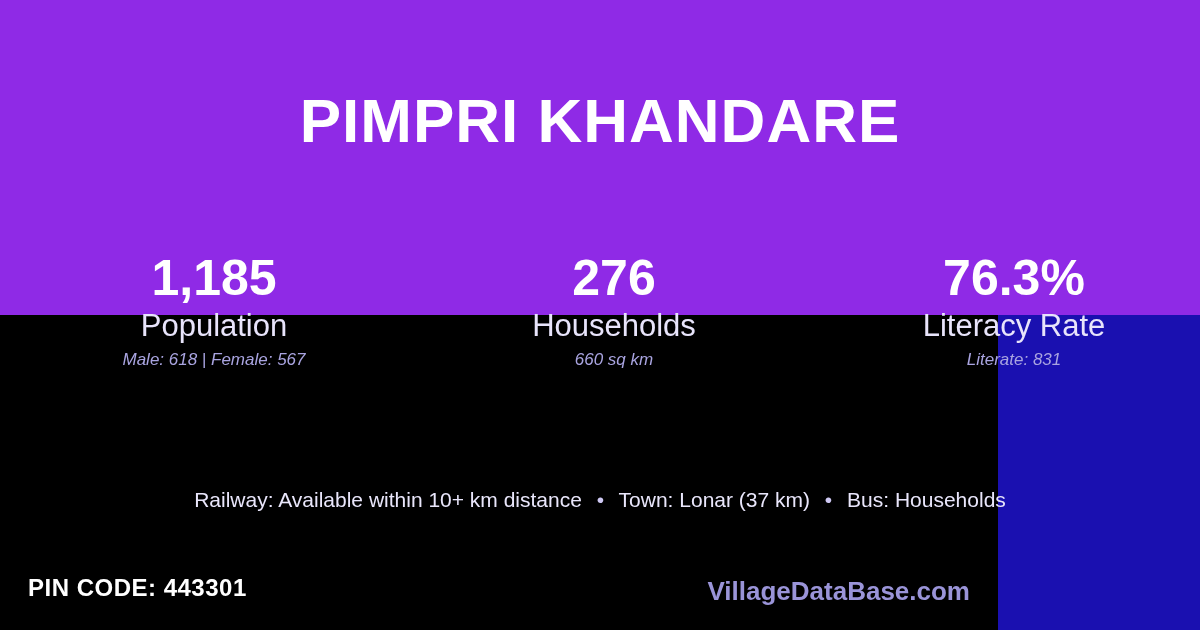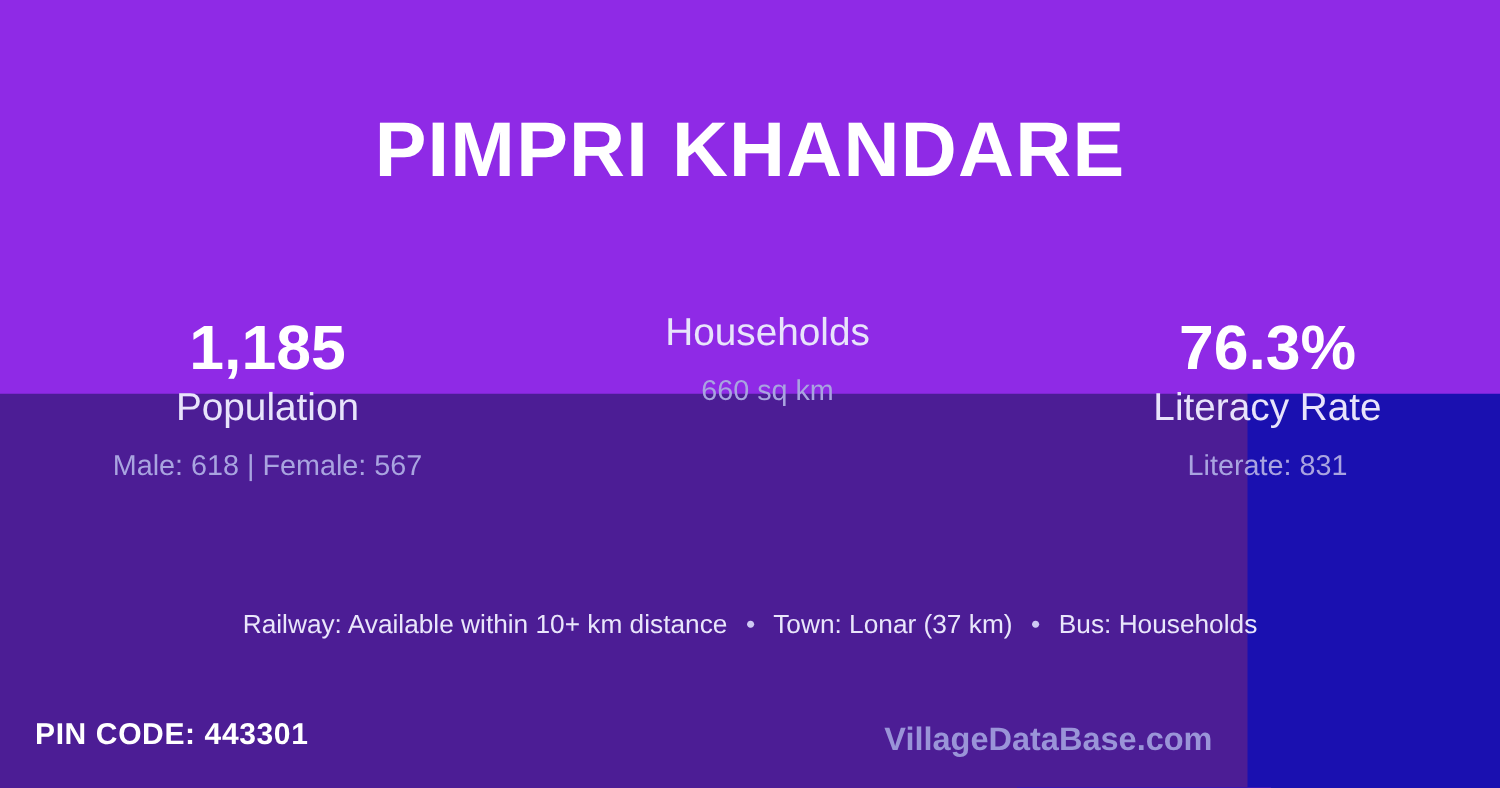--- a/index.html
+++ b/index.html
@@ -5,21 +5,21 @@
   * { box-sizing: border-box; margin: 0; padding: 0; }
   html, body {
     width: 1200px; height: 630px;
     font-family: "Liberation Sans", sans-serif;
     background: #1a10b0;
     overflow: hidden;
   }
   .card {
     position: relative;
     width: 998px; height: 630px;
-    background: #4c1d95;
+    background: #000000;
   }
   .purple-band {
     position: absolute;
     top: 0; left: 0;
     width: 1200px; height: 315px;
     background: #8f2ae6;
   }
   .title {
     position: absolute;
     top: 85px; left: 0; width: 1200px;
@@ -59,24 +59,25 @@
   }
   .stat-label {
     color: #e8e4fb;
     font-size: 31px;
     font-weight: normal;
     line-height: 32px;
     margin-top: 2px;
   }
   .stat-sub {
     color: #a9a4e0;
-    font-size: 23px;
+    font-size: 17px;
     font-weight: normal;
     line-height: 24px;
-    margin-top: 18px;
+    margin-top: 6px;
+    font-style: italic;
   }
   .facility-row {
     position: absolute;
     top: 485px; left: 0; width: 1200px;
     text-align: center;
     color: #e9e6fb;
     font-size: 21px;
     line-height: 30px;
     white-space: nowrap;
   }
@@ -113,20 +114,21 @@
 
   <div class="stats">
 
     <div class="stat">
       <div class="stat-value">1,185</div>
       <div class="stat-label">Population</div>
       <div class="stat-sub">Male: 618 | Female: 567</div>
     </div>
 
     <div class="stat">
+      <div class="stat-value">276</div>
       <div class="stat-label">Households</div>
       <div class="stat-sub">660 sq km</div>
     </div>
 
     <div class="stat">
       <div class="stat-value">76.3%</div>
       <div class="stat-label">Literacy Rate</div>
       <div class="stat-sub">Literate: 831</div>
     </div>
 

